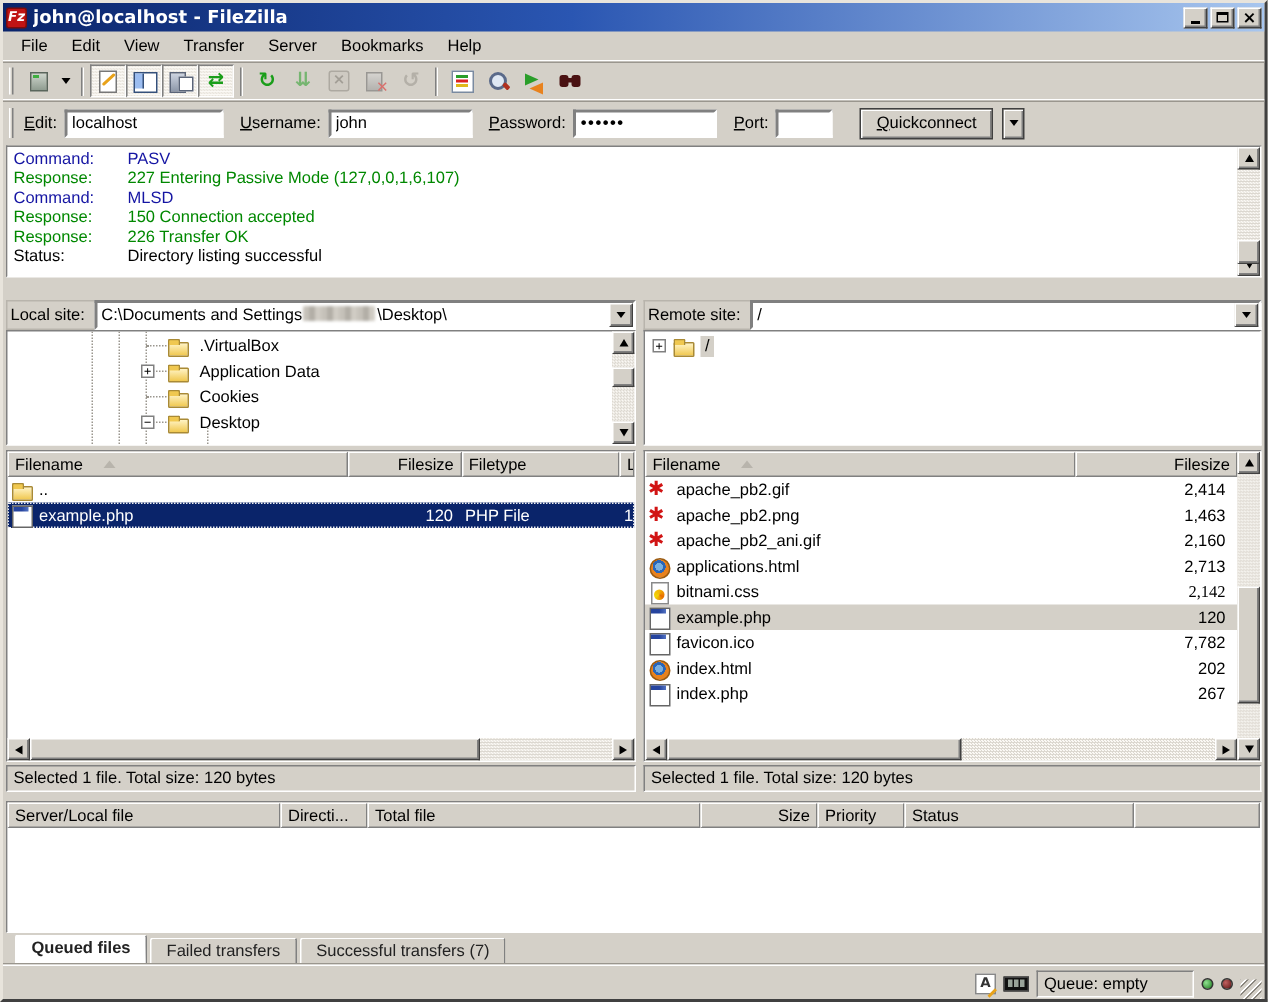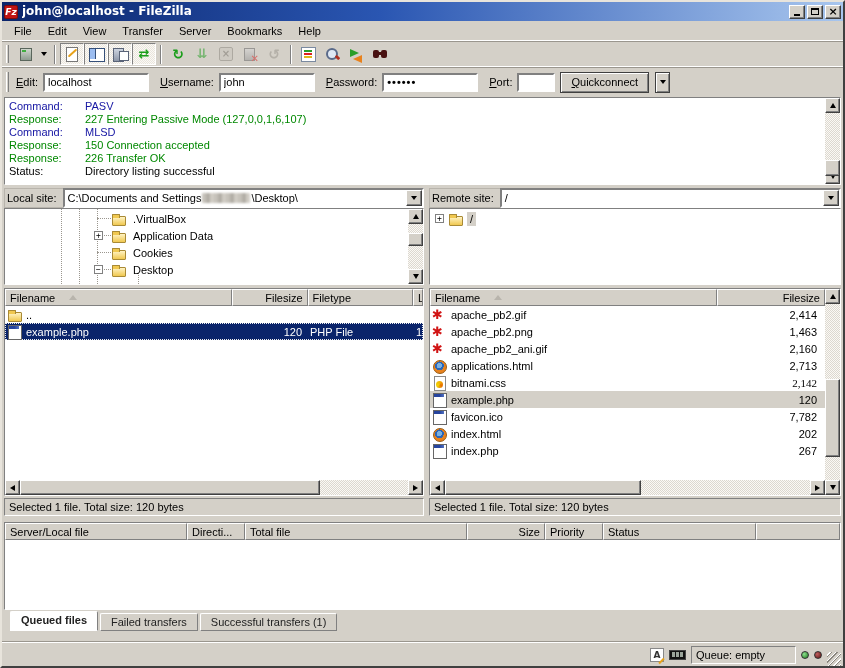--- a/index.html
+++ b/index.html
@@ -79,21 +79,21 @@
     box-shadow:inset -1px -1px 0 #808080;display:flex;align-items:center;justify-content:center;}
   .thumb{position:absolute;background:#d4d0c8;border:1px solid;border-color:#fff #404040 #404040 #fff;box-shadow:inset -1px -1px 0 #808080;}
   .vsb{width:15px;flex:none;position:relative;display:flex;flex-direction:column;justify-content:space-between;}
   .hsb{height:15px;position:relative;display:flex;justify-content:space-between;}
   .tri-u{width:0;height:0;border-left:3px solid transparent;border-right:3px solid transparent;border-bottom:5px solid #000;}
   .tri-d{width:0;height:0;border-left:3px solid transparent;border-right:3px solid transparent;border-top:5px solid #000;}
   .tri-l{width:0;height:0;border-top:3px solid transparent;border-bottom:3px solid transparent;border-right:5px solid #000;}
   .tri-r{width:0;height:0;border-top:3px solid transparent;border-bottom:3px solid transparent;border-left:5px solid #000;}
 
   
-  .logwrap{height:88px;flex:none;margin:1px 2px 0 2px;display:flex;border:1px solid;border-color:#808080 #fff #fff #808080;}
+  .logwrap{height:88px;flex:none;margin:1px 2px 12px 2px;display:flex;border:1px solid;border-color:#808080 #fff #fff #808080;}
   .log{flex:1;background:#fff;padding:2px 4px;overflow:hidden;line-height:13px;}
   .log-line{display:flex;white-space:nowrap;}
   .log-label{width:76px;flex:none;}
   .lt-command{color:#1515a3;}
   .lt-response{color:#008800;}
   .lt-status{color:#000;}
 
   
   .sites{height:97px;flex:none;margin-top:3px;display:flex;padding:0 2px;}
   .pane-l{width:420px;flex:none;display:flex;flex-direction:column;}
@@ -264,21 +264,21 @@
   <div class="qcbar">
     <span class="qgrip"></span>
     <span class="qc-label">Edit:</span>
     <input class="field" style="width: 106px;" value="localhost">
     <span class="qc-label" style="margin-left:6px;">Username:</span>
     <input class="field" style="width: 96px;" value="john">
     <span class="qc-label" style="margin-left:6px;">Password:</span>
     <input class="field" style="width: 96px; font-weight: bold; letter-spacing: 1px;" value="••••••">
     <span class="qc-label" style="margin-left:6px;">Port:</span>
     <input class="field" style="width: 38px;" value="">
-    <button class="btn" style="margin-left:0;text-align:right;">Quickconnect</button>
+    <button class="btn" style="margin-left:13px;text-align:right;">Quickconnect</button>
     <span class="qc-dd">
         <span class="t-down"></span>
       </span>
   </div>
 
   <div class="logwrap">
     <div class="log">
       <div class="log-line lt-command">
           <span class="log-label">Command:</span>
           <span>PASV</span>
@@ -549,21 +549,21 @@
           <span>Status</span>
         </span>
       <span class="hcell" style="flex:1;"></span>
     </div>
     <div class="qbody"></div>
   </div>
 
   <div class="tabsrow">
     <span class="tab active">Queued files</span>
     <span class="tab">Failed transfers</span>
-    <span class="tab">Successful transfers (1)</span>
+    <span class="tab">Successful transfers (7)</span>
   </div>
 
   <div class="statusbar">
     <span class="sb-ascii">A</span>
     <span class="sb-speed">
         <i></i>
         <i></i>
         <i></i>
       </span>
     <span class="sb-queue">Queue: empty</span>

